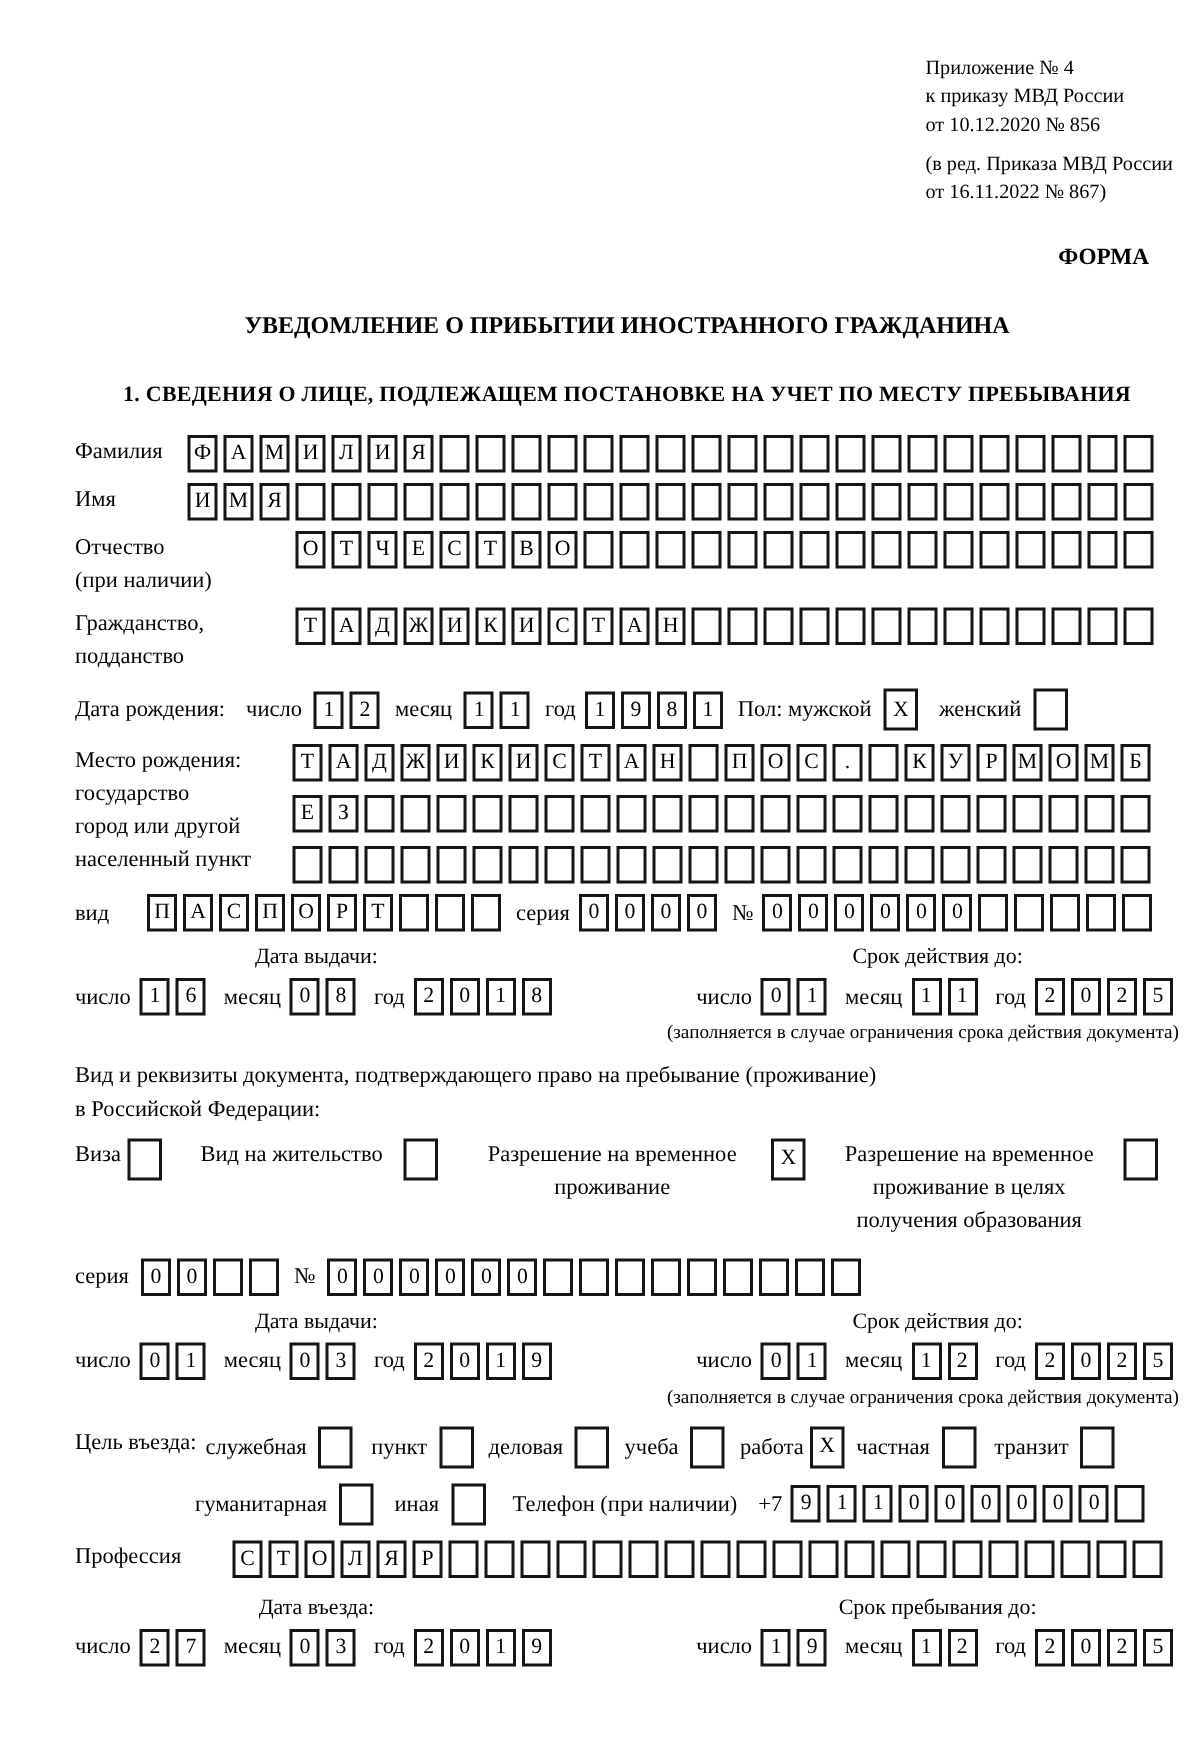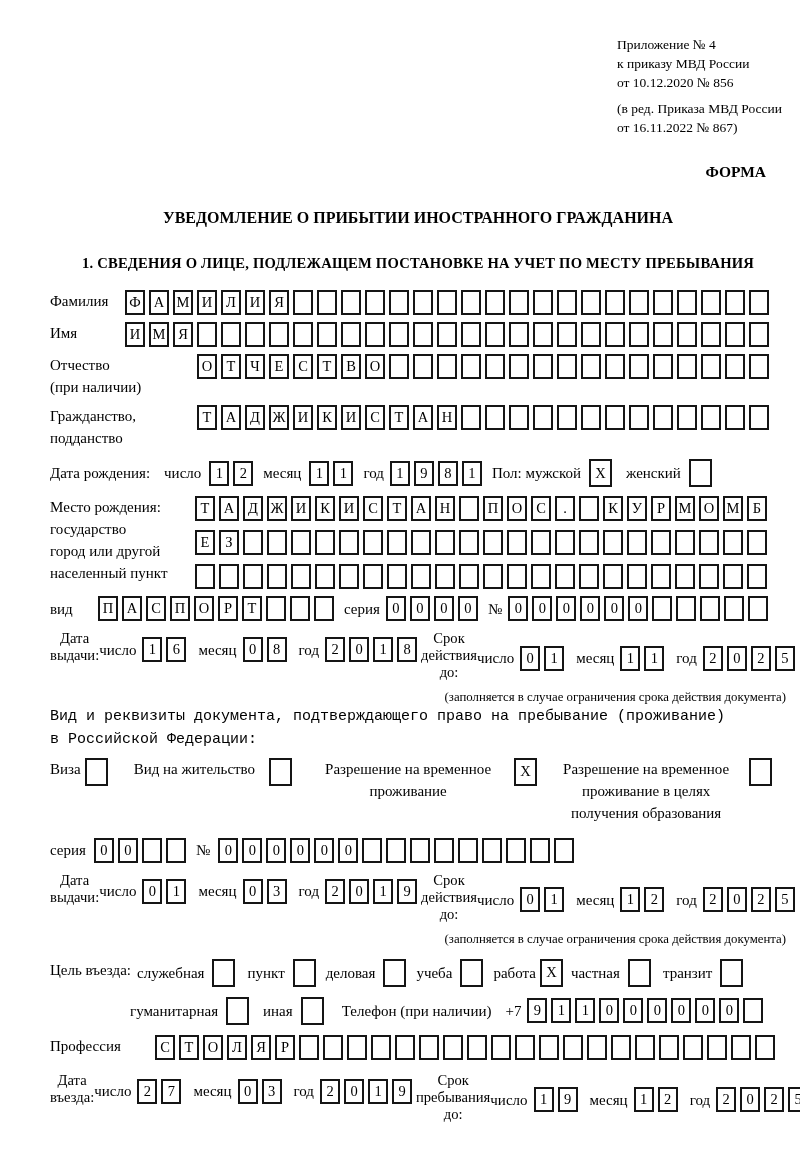--- a/index.html
+++ b/index.html
@@ -28,29 +28,29 @@
   .col{display:flex;flex-direction:column;flex:0 0 auto;}
   .cellrow{margin-bottom:9px;}
 
   .w75{width:75px;}  .w147{width:147px;} .w133{width:133px;} .w145{width:145px;}
   .w48{width:48px;}  .w105{width:105px;}
 
   .doc-title{margin-top:10px;font-weight:bold;font-size:14.6px;text-align:center;}
 
   
   .dates{display:flex;margin-top:9px;align-items:flex-start;}
-  .date-col{display:flex;}
+  .date-col{display:flex;flex-direction:column;}
   .date-col.right{margin-left:auto;}
   .dc-head{text-align:center;font-size:14.6px;margin-bottom:5px;}
   .dc-line{display:flex;align-items:center;}
   .dc-line .lbl{margin-right:6px;}
   .dc-line .mid{margin-left:8px;}
   .fn{font-size:12.8px;text-align:right;margin-top:4px;}
 
-  .para{font-size:15px;line-height:1.55;font-family:Liberation Mono, monospace;}
+  .para{font-size:15px;line-height:1.55;margin-top:10px;}
 
   
   .permits{display:flex;align-items:flex-start;margin-top:6px;}
   .center-lbl{font-size:15px;line-height:22px;text-align:center;flex:0 0 auto;}
   .mw196{max-width:196px;} .mw190{max-width:190px;}
 
   .gap26{margin-left:26px;} .gap18{margin-left:18px;} .gap14{margin-left:14px;}
   .gap12{margin-left:12px;} .gap10{margin-left:10px;} .gap8{margin-left:8px;} .gap6{margin-left:6px;}
 
   .purpose-opt{display:flex;align-items:center;}

